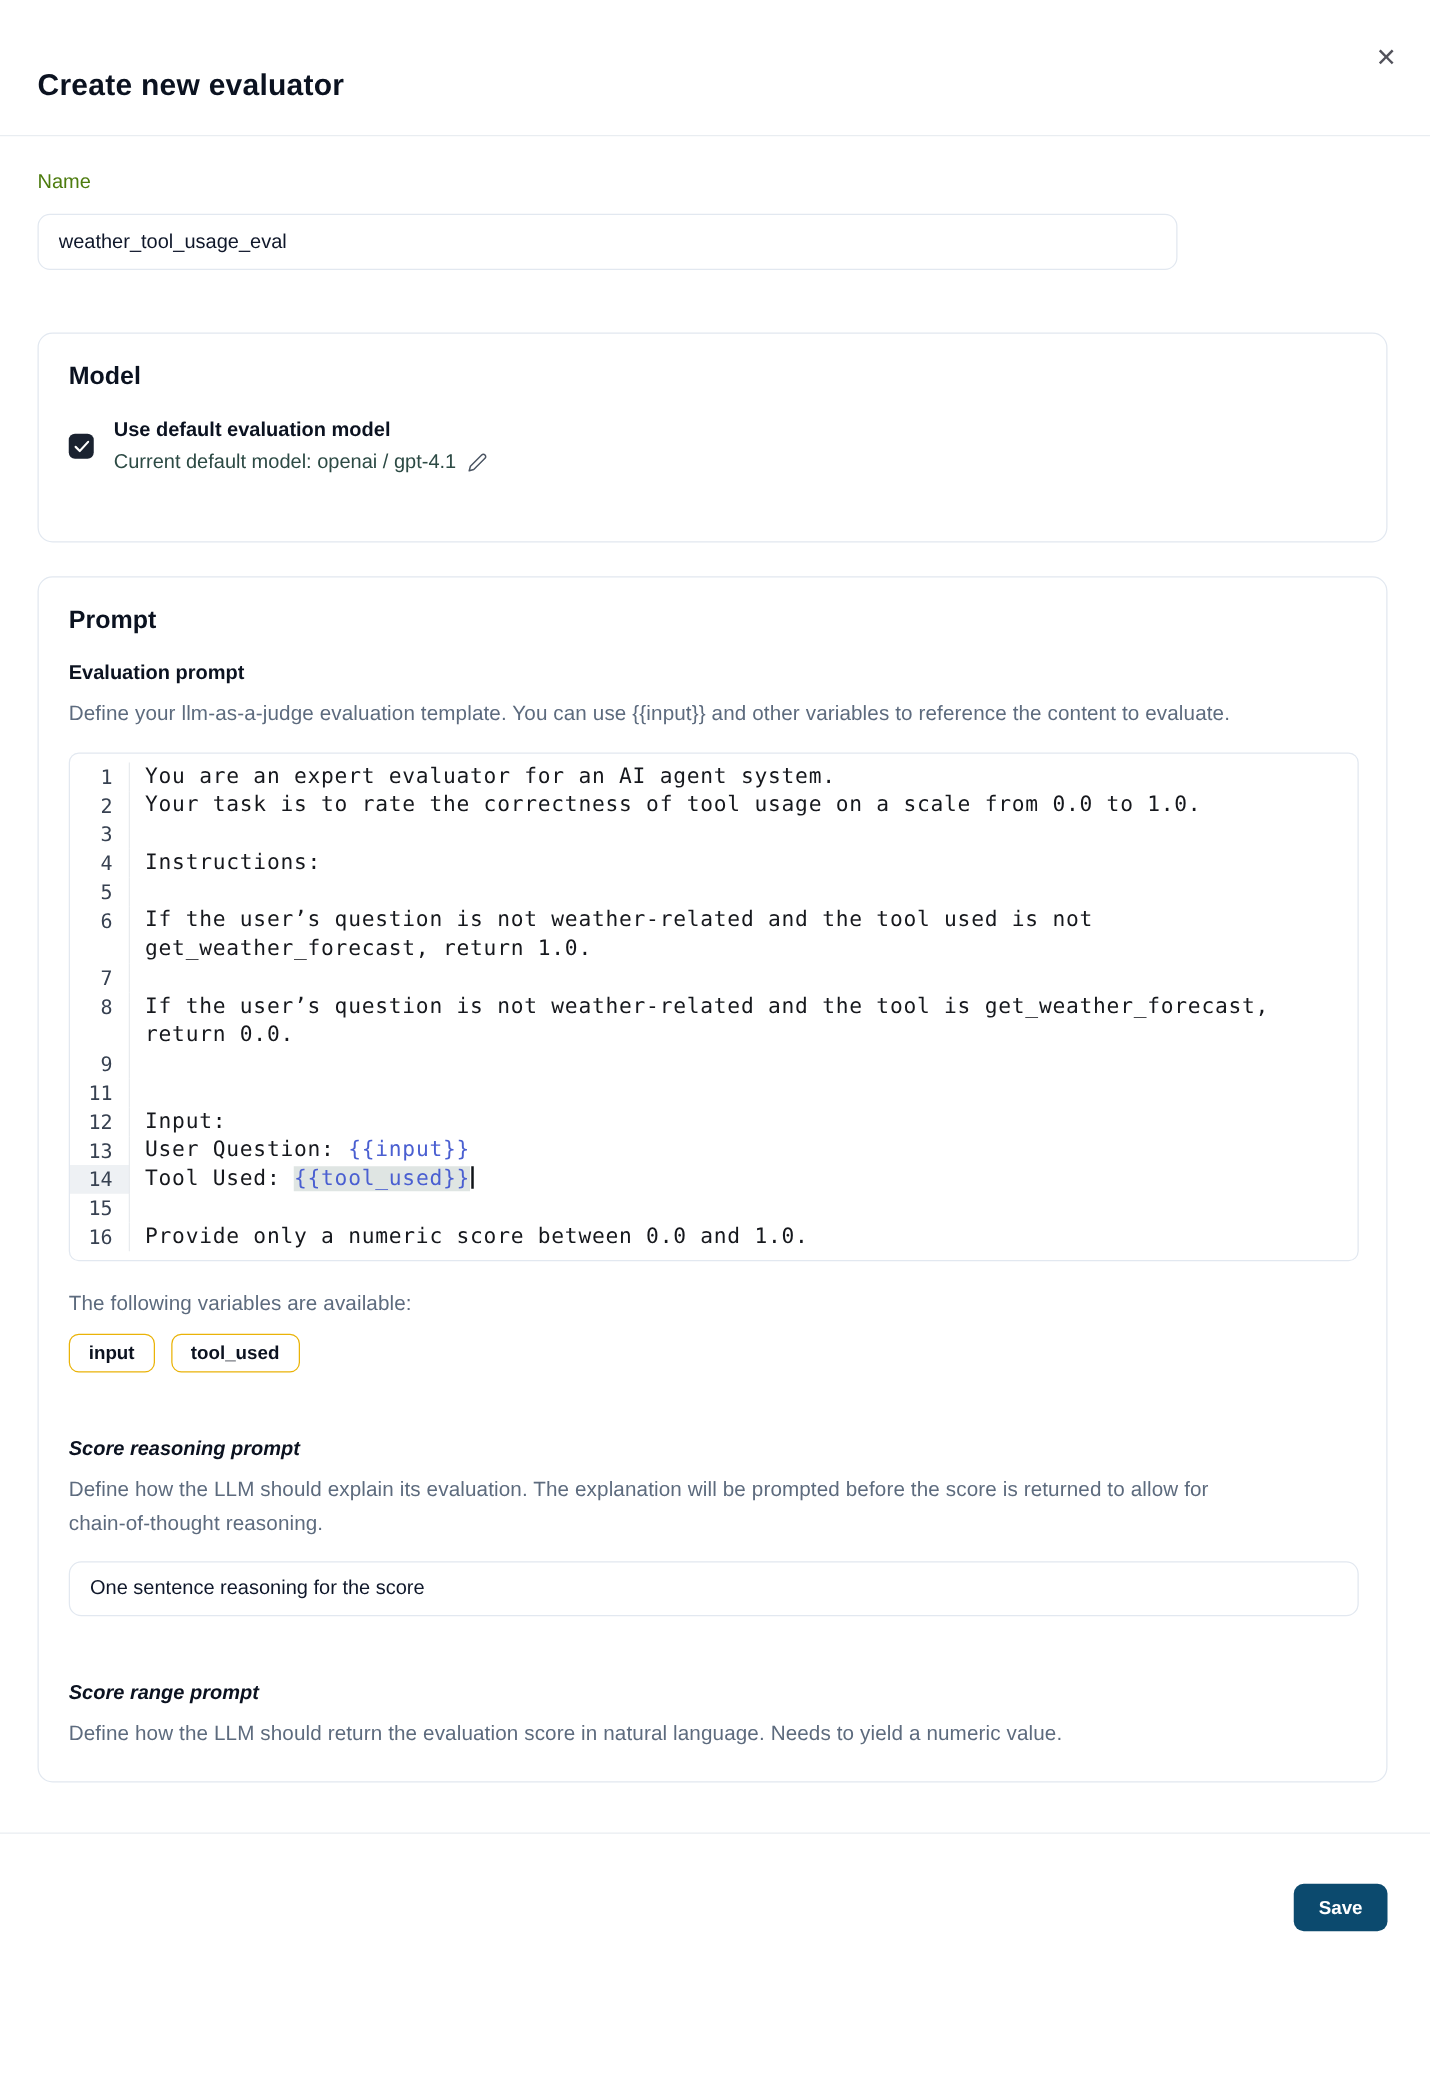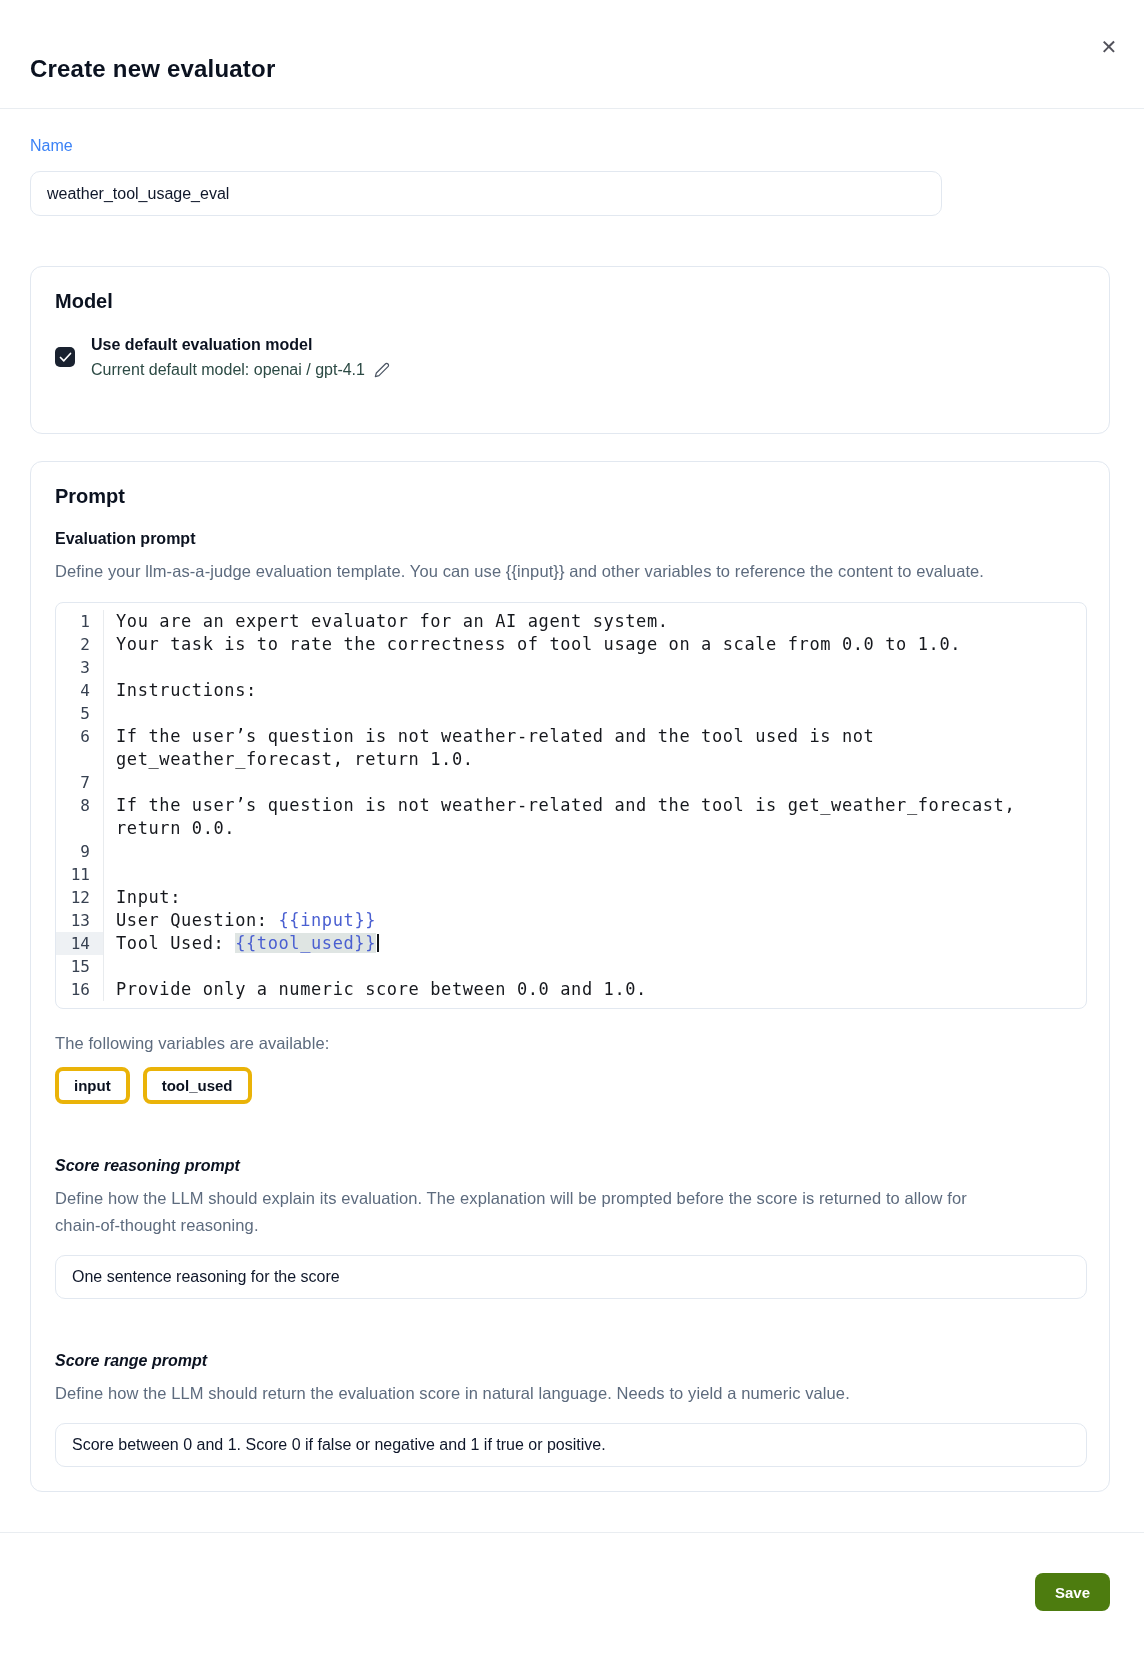--- a/index.html
+++ b/index.html
@@ -17,21 +17,21 @@
   .close-btn {
     position:absolute; top:6px; right:22px; width:26px; height:26px;
     background:none; border:none; cursor:pointer;
     font-size:20px; color:#52525b; line-height:26px; text-align:center; font-weight:400;
   }
   .header-divider { border:none; border-top:1px solid #e9edf1; margin-top:24px; }
 
   .content { padding:0 34px 0 30px; }
 
   
-  .field-label { font-size:16px; color:#3b82f6; margin-top:27px; line-height:19px; }
+  .field-label { font-size:16px; color:#4d7c0f; margin-top:27px; line-height:19px; }
   .text-input {
     display:block; width:912px; height:45px; margin-top:16px;
     border:1px solid #e2e8f0; border-radius:10px; padding:0 16px;
     font-family:"Liberation Sans", sans-serif; font-size:16px; color:#0f172a;
     background:#fff; outline:none;
   }
 
   
   .card {
     width:1080px; border:1px solid #e2e8f0; border-radius:12px;
@@ -76,33 +76,33 @@
     letter-spacing:.6px; color:#16181d; white-space:pre-wrap; word-break:normal;
   }
   .code .tok { color:#4a5fd1; }
   .code .tok.sel { background:#dfe5e3;margin-top:40px; }
   .caret { display:inline-block; width:2px; height:18px; background:#101418; vertical-align:-3px; margin-left:1px; }
 
   
   .vars-label { font-size:16.5px; color:#5d6b7e; margin-top:24px; line-height:20px; letter-spacing:.1px; }
   .chips { display:flex; gap:13px; margin-top:14px; }
   .chip {
-    border:4px solid #eab308; border-radius:8px; background:#fff;
+    border:1px solid #eab308; border-radius:8px; background:#fff;
     padding:5px 15px; font-size:15px; font-weight:700; color:#0b1220;
     line-height:19px; cursor:pointer; font-family:"Liberation Sans", sans-serif;
   }
 
   .section-gap { margin-top:52px;font-style:italic; }
   .inner-input { width:1032px; margin-top:16px; height:44px; }
 
   
   .footer-divider { border:none; border-top:1px solid #e9edf1; margin-top:40px; }
   .footer { display:flex; justify-content:flex-end; padding:40px 34px 8px 30px; }
   .save-btn {
-    background:#4d7c0f; color:#ffffff; border:none; border-radius:8px;
+    background:#0c4a6e; color:#ffffff; border:none; border-radius:8px;
     height:38px; padding:0 20px; font-size:15px; font-weight:600;
     font-family:"Liberation Sans", sans-serif; cursor:pointer;
   }
 </style>
 </head>
 <body>
 
 <div class="dialog">
 
   <button class="close-btn">✕</button>
@@ -213,21 +213,20 @@
           <button class="chip">input</button>
           <button class="chip">tool_used</button>
         </div>
 
       <div class="sub-label section-gap">Score reasoning prompt</div>
       <p class="desc">Define how the LLM should explain its evaluation. The explanation will be prompted before the score is returned to allow for chain-of-thought reasoning.</p>
       <input class="text-input inner-input" type="text" value="One sentence reasoning for the score" style="">
 
       <div class="sub-label section-gap">Score range prompt</div>
       <p class="desc">Define how the LLM should return the evaluation score in natural language. Needs to yield a numeric value.</p>
-      <input class="text-input inner-input" type="text" value="Score between 0 and 1. Score 0 if false or negative and 1 if true or positive." style="">
     </div>
 
   </div>
 
   <hr class="footer-divider">
   <div class="footer">
     <button class="save-btn">Save</button>
   </div>
 
 </div>

